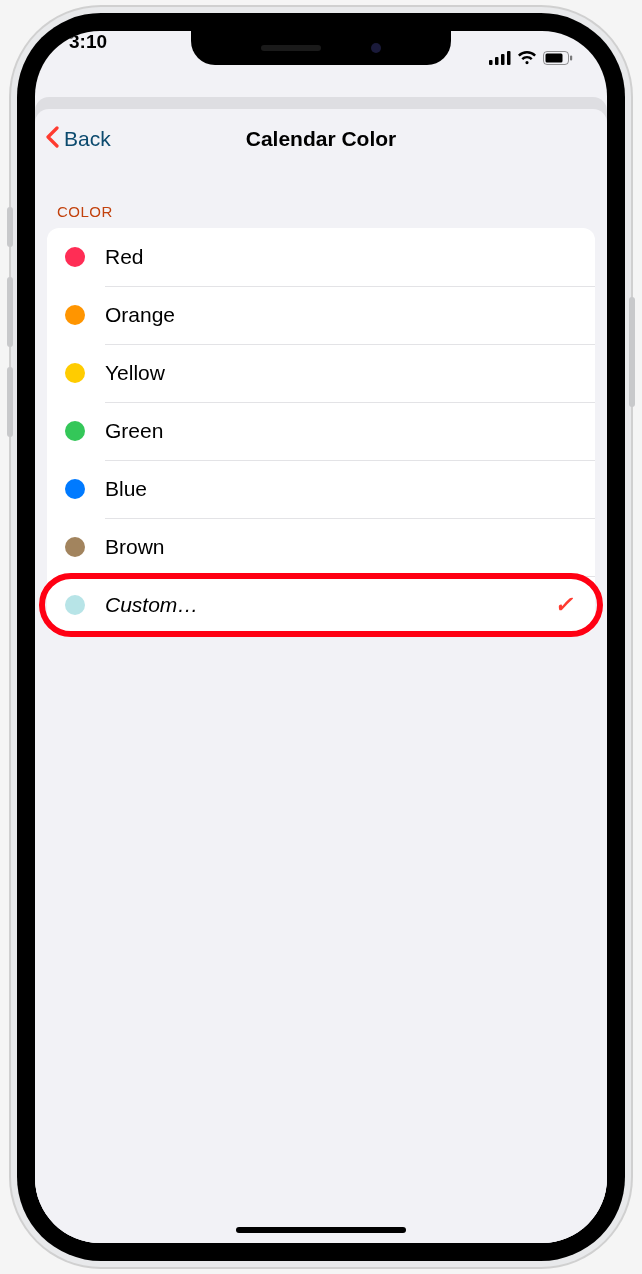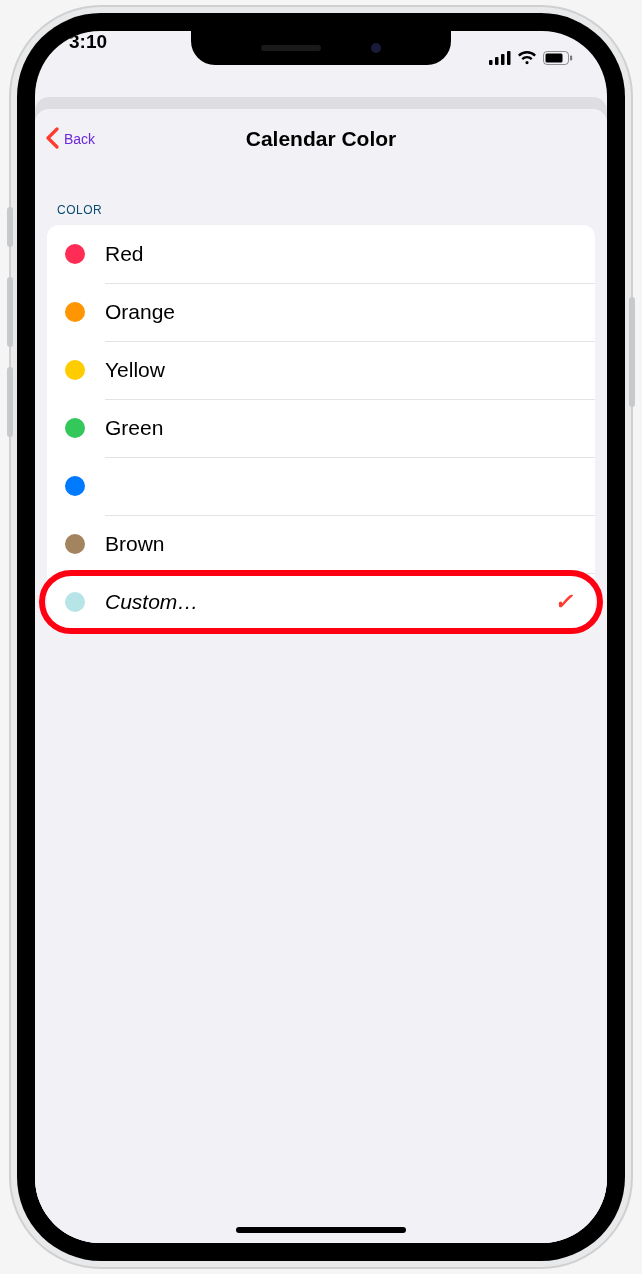--- a/index.html
+++ b/index.html
@@ -77,36 +77,36 @@
   }
 
   .nav-bar {
     height: 60px;
     display: flex; align-items: center;
     position: relative;
     border-bottom: 0;
   }
   .nav-back {
     display: flex; align-items: center;
-    color: #6d28d9;
-    font-size: 14px;
+    color: #0c4a6e;
+    font-size: 21px;
     padding-left: 10px;
     gap: 4px;
     cursor: pointer;
   }
   .nav-title {
     position: absolute; left: 0; right: 0; text-align: center;
     font-size: 21px; font-weight: 600; color: #000;
     pointer-events: none;
   }
 
   .section-header {
     padding: 34px 22px 8px;
-    font-size: 12px;
-    color: #0c4a6e;
+    font-size: 15px;
+    color: #c2410c;
     letter-spacing: 0.5px;
   }
 
   .list {
     background: #fff;
     margin: 0 12px;
     border-radius: 12px;
     overflow: visible;
     position: relative;
   }
@@ -218,20 +218,21 @@
             <div class="row">
               <span class="swatch" style="background: rgb(255, 204, 0);"></span>
               <span class="row-label">Yellow</span>
             </div>
             <div class="row">
               <span class="swatch" style="background: rgb(52, 199, 89);"></span>
               <span class="row-label">Green</span>
             </div>
             <div class="row">
               <span class="swatch" style="background: rgb(0, 122, 255);"></span>
+              <span class="row-label">Blue</span>
             </div>
             <div class="row">
               <span class="swatch" style="background: rgb(162, 132, 94);"></span>
               <span class="row-label">Brown</span>
             </div>
             <div class="row" style="position: relative; font-style: italic;">
               <span class="swatch" style="background: rgb(183, 228, 231);"></span>
               <span class="row-label">Custom…</span>
               <span class="check">✓</span>
               <div class="highlight-ring" style="top: -3px;"></div>

